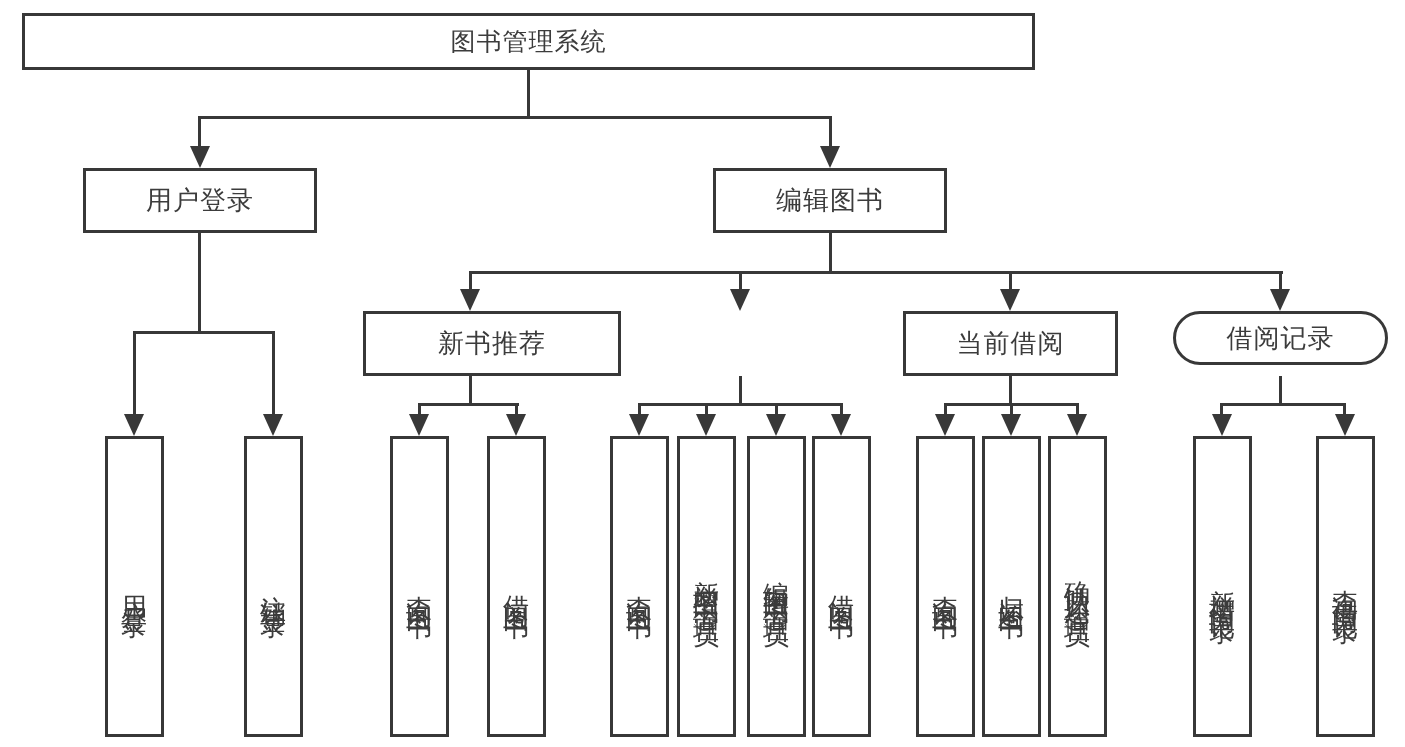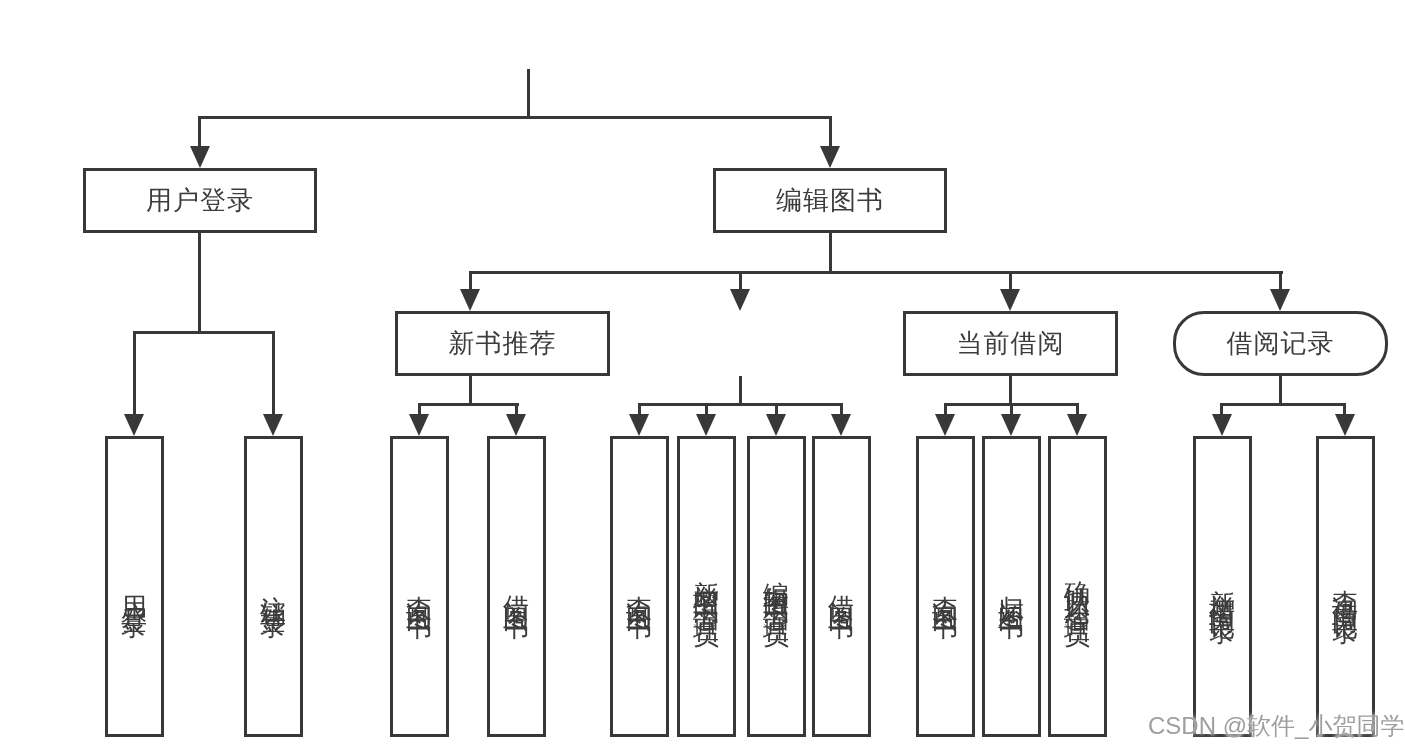--- a/index.html
+++ b/index.html
@@ -56,36 +56,39 @@
     color: var(--watermark-color);
     white-space: nowrap;
     text-shadow: 0 0 3px #ffffff, 0 0 6px #ffffff;
   }
 </style>
 </head>
 <body style="--line: #383838; --text: #3c3c3c; --watermark-color: #9e9e9e;">
 
 <div id="stage">
 
+  <div class="box" style="left:22px; top:13px; width:1013px; height:57px;">
+    <span class="hlabel root-label">图书管理系统</span>
+  </div>
 
   <div class="box" style="left:83px; top:168px; width:234px; height:65px;">
     <span class="hlabel">用户登录</span>
   </div>
 
   <div class="box" style="left:713px; top:168px; width:234px; height:65px;">
     <span class="hlabel">编辑图书</span>
   </div>
 
-  <div class="box" style="left:363px; top:311px; width:215px; height:65px;margin-left:32px;">
+  <div class="box" style="left:363px; top:311px; width:258px; height:65px;">
     <span class="hlabel">新书推荐</span>
   </div>
   <div class="box" style="left:903px; top:311px; width:215px; height:65px;font-family:Liberation Serif, serif;">
     <span class="hlabel">当前借阅</span>
   </div>
-  <div class="box" style="left:1173px; top:311px; width:215px; height:65px;border-radius:31px;">
+  <div class="box" style="left:1173px; top:311px; width:215px; height:54px;border-radius:31px;">
     <span class="hlabel">借阅记录</span>
   </div>
 
   <div class="box leaf" style="left:105px; top:436px; width:59px; height:301px;">
     <span class="vlabel">用户登录</span>
   </div>
   <div class="box leaf" style="left:244px; top:436px; width:59px; height:301px;">
     <span class="vlabel">注销登录</span>
   </div>
 
@@ -178,15 +181,14 @@
   <div class="line" style="left:1076px; top:403px; width:3px; height:14px;"></div>
   <div class="arrow" style="left:1067px; top:414px;"></div>
 
   <div class="line" style="left:1279px; top:376px; width:3px; height:29px;"></div>
   <div class="line" style="left:1220px; top:403px; width:126px; height:3px;"></div>
   <div class="line" style="left:1220px; top:403px; width:3px; height:14px;"></div>
   <div class="arrow" style="left:1212px; top:414px;"></div>
   <div class="line" style="left:1343px; top:403px; width:3px; height:14px;"></div>
   <div class="arrow" style="left:1335px; top:414px;"></div>
 
-  <div id="watermark">CSDN @软件_小贺同学</div>
 
 </div>
 
 </body></html>

